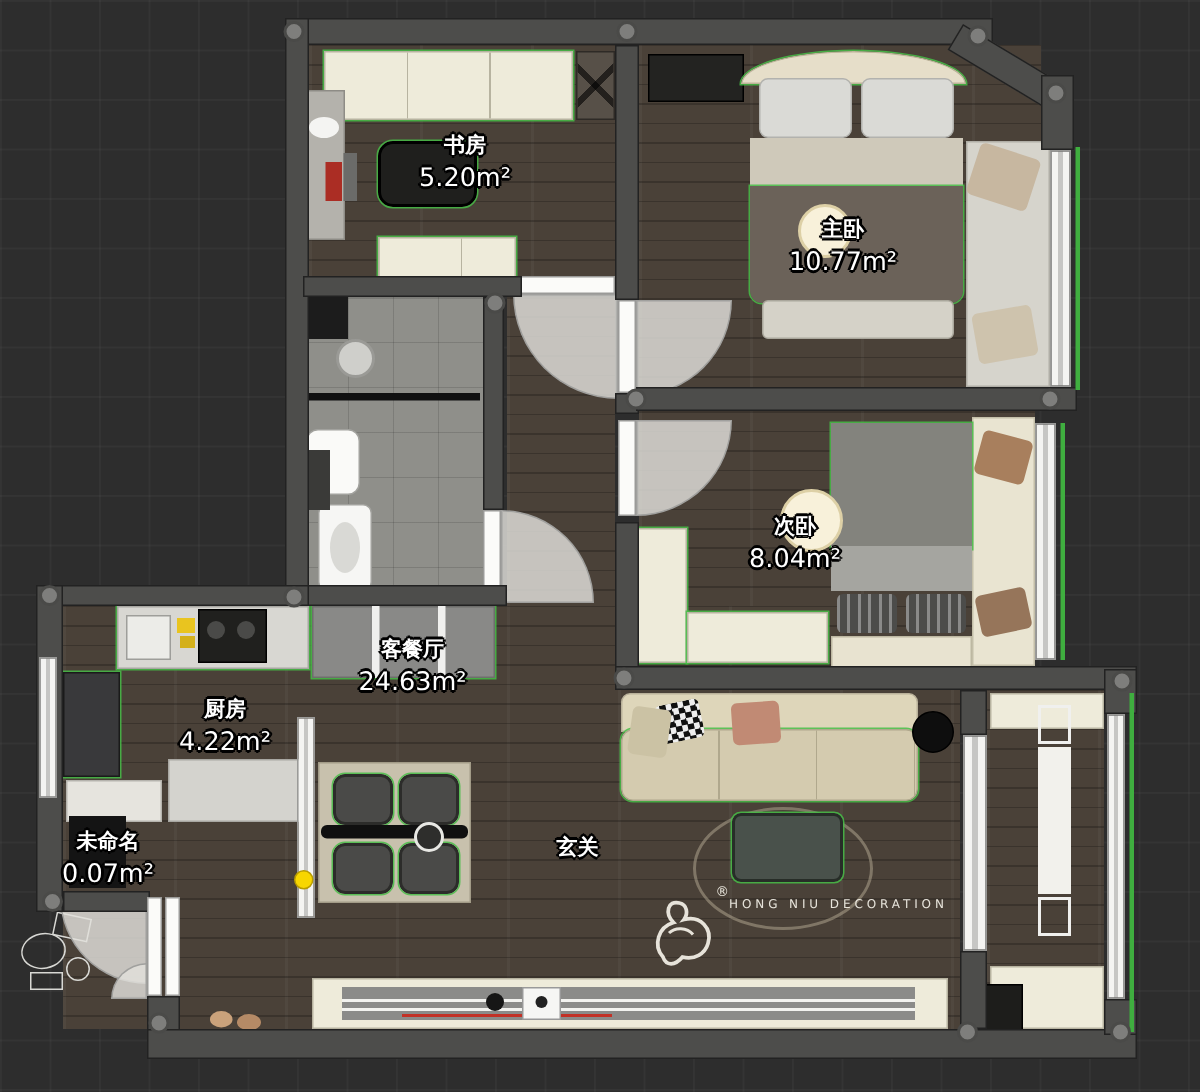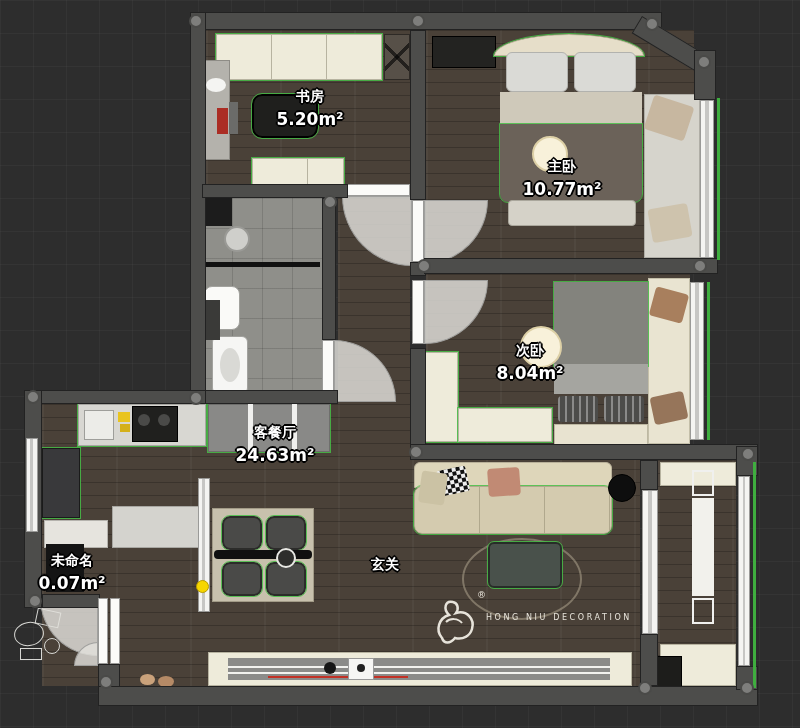--- a/index.html
+++ b/index.html
@@ -32,29 +32,29 @@
   .leaf{position:absolute;box-sizing:border-box;z-index:9;background:#fbfbf9;border:1px solid #9a9a98;}
   .pillar{position:absolute;box-sizing:border-box;z-index:18;width:14px;height:14px;border-radius:50%;
     background:#7e7e7c;border:2px solid #4a4a48;}
   .gsel{outline:1px solid rgba(70,190,70,.85);}
   .gline{position:absolute;z-index:17;background:#3fae3f;}
   .furn{position:absolute;box-sizing:border-box;z-index:6;}
   .rlabel{position:absolute;transform:translateX(-50%);display:flex;flex-direction:column;
     align-items:center;gap:3px;z-index:40;pointer-events:none;white-space:nowrap;}
   .rname{font-weight:bold;font-size:14px;color:#fff;
     text-shadow:-1px -1px 0 #000,1px -1px 0 #000,-1px 1px 0 #000,1px 1px 0 #000,0 -2px 0 #000,0 2px 0 #000,-2px 0 0 #000,2px 0 0 #000;}
-  .rarea{font-weight:bold;font-size:17px;color:#fff;
+  .rarea{font-weight:normal;font-size:17px;color:#fff;
     text-shadow:-1px -1px 0 #000,1px -1px 0 #000,-1px 1px 0 #000,1px 1px 0 #000,0 -2px 0 #000,0 2px 0 #000,-2px 0 0 #000,2px 0 0 #000;}
   .light{position:absolute;box-sizing:border-box;z-index:12;border-radius:50%;
     background:#f8f1da;border:2px solid #ddd0a6;}
   .pillow{position:absolute;box-sizing:border-box;z-index:8;border-radius:4px;}
   .sketch{position:absolute;box-sizing:border-box;z-index:2;border:1px solid #d8d8d4;background:transparent;}
   .wm{position:absolute;left:432px;top:592px;z-index:45;display:flex;align-items:flex-start;gap:8px;opacity:.93;color:#f3f0e7;}
   .wm-brand{font-size:23px;font-weight:bold;letter-spacing:7px;line-height:1.1;}
-  .wm-sub{font-size:8px;letter-spacing:2.6px;margin-top:21px;}
+  .wm-sub{font-size:8px;letter-spacing:2.6px;margin-top:6px;}
   .wm-reg{font-size:9px;vertical-align:super;}
 </style>
 </head>
 <body>
 
 <div id="canvas">
 
   <div class="wood" style="left:206px;top:30px;width:204px;height:154px;"></div>
   <div class="wood" style="left:426px;top:30px;width:268px;height:228px;"></div>
   <div class="tile" style="left:202px;top:198px;width:120px;height:192px;"></div>
@@ -217,31 +217,35 @@
 
   <div class="sketch" style="left:14px;top:622px;width:30px;height:24px;border-radius:50%;transform:rotate(-10deg);"></div>
   <div class="sketch" style="left:36px;top:610px;width:24px;height:16px;transform:rotate(12deg);"></div>
   <div class="sketch" style="left:44px;top:638px;width:16px;height:16px;border-radius:50%;"></div>
   <div class="sketch" style="left:20px;top:648px;width:22px;height:12px;"></div>
 
   <div class="rlabel" style="left:310px;top:88px;">
     <span class="rname">书房</span>
     <span class="rarea">5.20m²</span>
   </div>
-  <div class="rlabel" style="left:562px;top:158px;">
+  <div class="rlabel" style="left:562px;top:144px;">
     <span class="rname">主卧</span>
     <span class="rarea">10.77m²</span>
   </div>
   <div class="rlabel" style="left:530px;top:342px;">
     <span class="rname">次卧</span>
     <span class="rarea">8.04m²</span>
   </div>
   <div class="rlabel" style="left:275px;top:424px;">
     <span class="rname">客餐厅</span>
     <span class="rarea">24.63m²</span>
+  </div>
+  <div class="rlabel" style="left:150px;top:464px;">
+    <span class="rname">厨房</span>
+    <span class="rarea">4.22m²</span>
   </div>
   <div class="rlabel" style="left:72px;top:552px;">
     <span class="rname">未命名</span>
     <span class="rarea">0.07m²</span>
   </div>
   <div class="rlabel" style="left:385px;top:556px;">
     <span class="rname">玄关</span>
   </div>
 
   <div class="wm">

